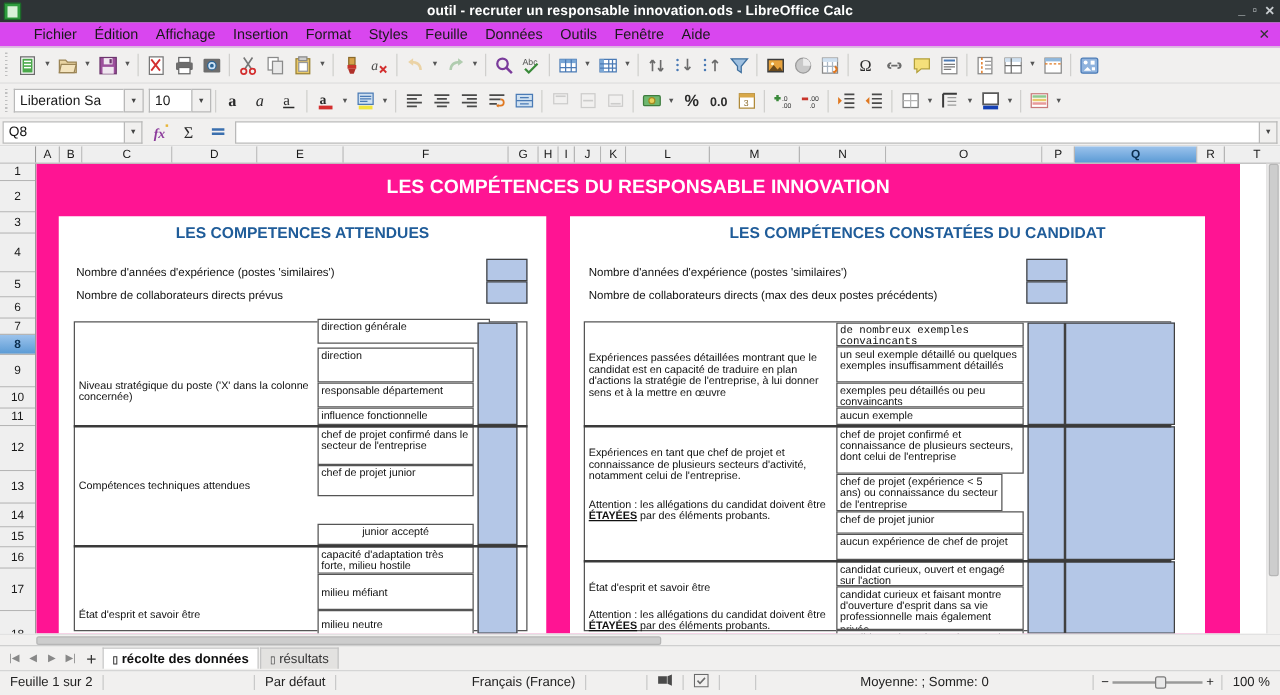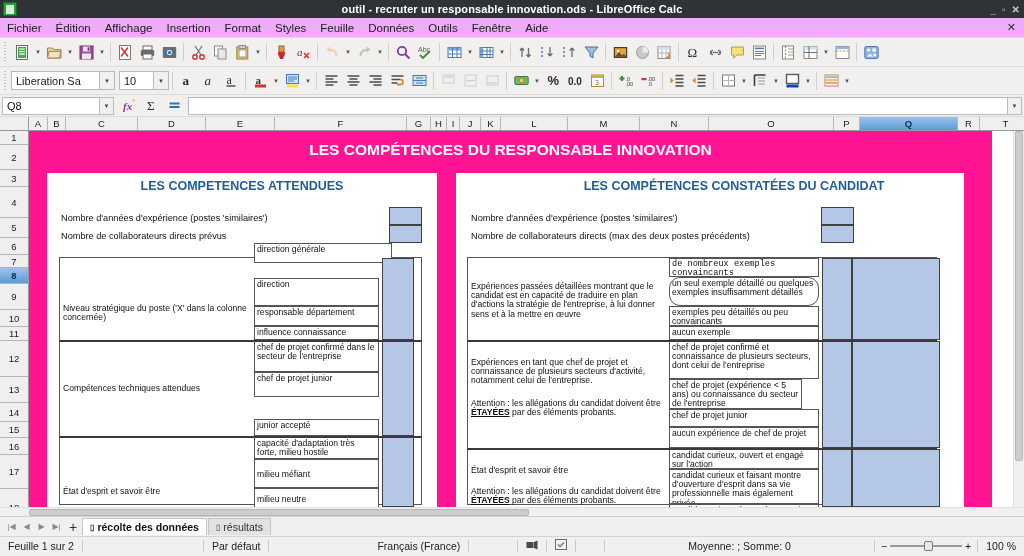--- a/index.html
+++ b/index.html
@@ -26,22 +26,22 @@
     background:#d8f0d8;
   }
   #title-text {
     position: absolute; left: 0; right: 0; text-align: center;
     font-size: 11px; letter-spacing: .1px;
   }
   #win-btns { position:absolute; right:4px; display:flex; gap:6px;
     font-size:10px; color:#c8cdd0; }
   
   #menubar {
-    height: 20px; background: #f0abfc; border-bottom: 1px solid #dcdcdc;
-    display: flex; align-items: center; padding-left: 0; font-size: 11.5px;
+    height: 20px; background: #d946ef; border-bottom: 1px solid #dcdcdc;
+    display: flex; align-items: center; padding-left: 20px; font-size: 11.5px;
     color: #1a1a1a; position: relative;
   }
   #menubar .mi { padding: 2px 7px; cursor: default; }
   #menubar .closeX { position:absolute; right:8px; font-size:11px; color:#333; }
   
   .toolbar {
     background: #f1f0ef; border-bottom: 1px solid #dcdcdc;
     display: flex; align-items: center; padding: 0 2px;
   }
   #toolbar1 { height: 29px; }
@@ -692,30 +692,30 @@
       <div class="card-title" style="left:18px; top:48px; width:390px;">LES COMPETENCES ATTENDUES</div>
 
       <div class="lbl" style="left:32px; top:82px;">Nombre d'années d'expérience (postes 'similaires')</div>
       <div class="lbl" style="left:32px; top:100px;">Nombre de collaborateurs directs prévus</div>
       <div class="bluecell" style="left:360px; top:76px; width:33px; height:18px;"></div>
       <div class="bluecell" style="left:360px; top:94px; width:33px; height:18px;"></div>
 
       <div class="tblbox" style="left:30px; top:126px; width:363px; height:248px;"></div>
 
       <div class="crit" style="left:32px; top:172px; width:190px;">Niveau stratégique du poste ('X' dans la colonne concernée)</div>
-      <div class="optcell" style="left:225px; top:112px; width:138px; height:20px;">direction générale</div>
+      <div class="optcell" style="left:225px; top:124px; width:138px; height:20px;">direction générale</div>
       <div class="optcell" style="left:225px; top:147px; width:125px; height:28px;">direction</div>
       <div class="optcell" style="left:225px; top:175px; width:125px; height:20px;">responsable département</div>
-      <div class="optcell" style="left:225px; top:195px; width:125px; height:14px;">influence connaissance</div>
+      <div class="optcell" style="left:225px; top:195px; width:125px; height:14px;">influence fonctionnelle</div>
       <div class="bluecell" style="left:353px; top:127px; width:32px; height:82px;"></div>
 
       <div class="crit" style="left:32px; top:252px; width:190px;">Compétences techniques attendues</div>
       <div class="optcell" style="left:225px; top:210px; width:125px; height:31px;">chef de projet confirmé dans le secteur de l'entreprise</div>
       <div class="optcell" style="left:225px; top:241px; width:125px; height:25px;">chef de projet junior</div>
-      <div class="optcell" style="left:225px; top:288px; width:125px; height:17px;">junior accepté</div>
+      <div class="optcell" style="left:225px; top:288px; width:125px; height:17px;text-align:center;">junior accepté</div>
       <div class="bluecell" style="left:353px; top:210px; width:32px; height:95px;"></div>
 
       <div class="crit" style="left:32px; top:355px; width:190px;">État d'esprit et savoir être</div>
       <div class="optcell" style="left:225px; top:306px; width:125px; height:22px;">capacité d'adaptation très forte, milieu hostile</div>
       <div class="optcell" style="left:225px; top:328px; width:125px; height:29px; padding-top:10px;">milieu méfiant</div>
       <div class="optcell" style="left:225px; top:357px; width:125px; height:22px; padding-top:6px;">milieu neutre</div>
       <div class="bluecell" style="left:353px; top:306px; width:32px; height:70px;"></div>
 
       <div class="grpline" style="left:30px; top:209px; width:363px; height:1.5px;"></div>
       <div class="grpline" style="left:30px; top:305px; width:363px; height:1.5px;"></div>
@@ -726,21 +726,21 @@
       <div class="lbl" style="left:442px; top:82px;">Nombre d'années d'expérience (postes 'similaires')</div>
       <div class="lbl" style="left:442px; top:100px;">Nombre de collaborateurs directs (max des deux postes précédents)</div>
       <div class="bluecell" style="left:792px; top:76px; width:33px; height:18px;"></div>
       <div class="bluecell" style="left:792px; top:94px; width:33px; height:18px;"></div>
       <div class="notes-lbl" style="left:840px; top:113px;margin-top:24px;">NOTES</div>
 
       <div class="tblbox" style="left:438px; top:126px; width:470px; height:248px;"></div>
 
       <div class="crit" style="left:440px; top:150px; width:198px;">Expériences passées détaillées montrant que le candidat est en capacité de traduire en plan d'actions la stratégie de l'entreprise, à lui donner sens et à la mettre en œuvre</div>
       <div class="optcell" style="left:640px; top:127px; width:150px; height:19px;font-family:Liberation Mono, monospace;">de nombreux exemples convaincants</div>
-      <div class="optcell" style="left:640px; top:146px; width:150px; height:29px;border-radius:11px;">un seul exemple détaillé ou quelques exemples insuffisamment détaillés</div>
+      <div class="optcell" style="left:640px; top:146px; width:150px; height:29px;">un seul exemple détaillé ou quelques exemples insuffisamment détaillés</div>
       <div class="optcell" style="left:640px; top:175px; width:150px; height:20px;">exemples peu détaillés ou peu convaincants</div>
       <div class="optcell" style="left:640px; top:195px; width:150px; height:14px;">aucun exemple</div>
       <div class="bluecell" style="left:793px; top:127px; width:30px; height:82px;"></div>
       <div class="bluecell" style="left:823px; top:127px; width:88px; height:82px;"></div>
 
       <div class="crit" style="left:440px; top:226px; width:198px;">Expériences en tant que chef de projet et connaissance de plusieurs secteurs d'activité, notamment celui de l'entreprise.</div>
       <div class="crit" style="left:440px; top:267px; width:198px;">
         <span>Attention : les allégations du candidat doivent être </span><span class="u">ÉTAYÉES</span><span> par des éléments probants.</span>
       </div>
       <div class="optcell" style="left:640px; top:210px; width:150px; height:38px;">chef de projet confirmé et connaissance de plusieurs secteurs, dont celui de l'entreprise</div>

